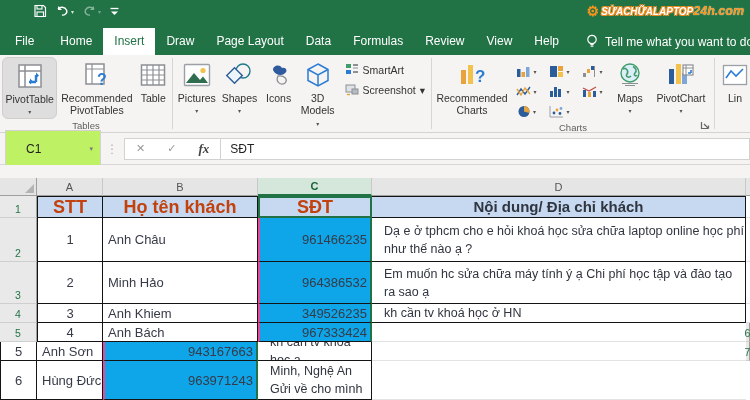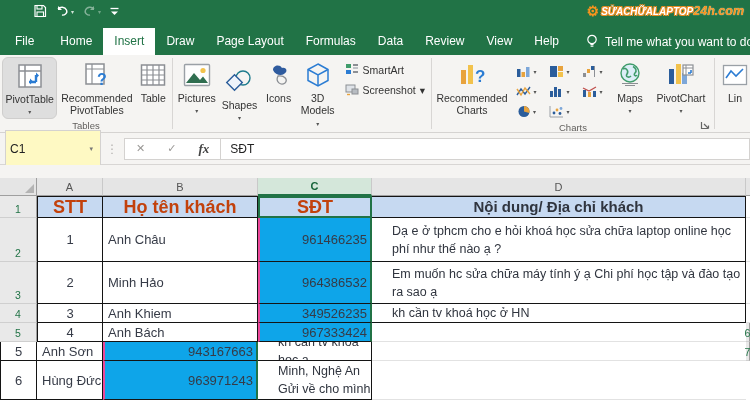--- a/index.html
+++ b/index.html
@@ -39,21 +39,21 @@
   .pressed { background:#dedede; border:1px solid #cfcecd; }
   .smallstack { display:flex; flex-direction:column; justify-content:flex-start; gap:7px; padding:6px 4px 0 6px; }
   .smallbtn { display:flex; align-items:center; gap:4px; font-size:10.5px; color:#333; white-space:nowrap; }
   .minigrid { display:grid; grid-template-columns:repeat(3,33px); grid-auto-rows:20px; align-content:start; padding-top:4px; }
   .minibtn { display:flex; align-items:center; justify-content:center; gap:2px; }
   .minicaret { font-size:6px; color:#555; }
   .launcher { position:absolute; right:4px; bottom:2px; }
 
   
   .fbar { height:32px; background:#f5f4f2; border-bottom:1px solid #d8d6d4; display:flex; align-items:center; padding-left:5px; flex:none; }
-  .namebox { width:96px; height:38px; background:#fef9c3; border:1px solid #d4d2d0; display:flex; align-items:center; font-size:12px; color:#222; padding-left:4px; }
+  .namebox { width:96px; height:38px; background:#bef264; border:1px solid #d4d2d0; display:flex; align-items:center; font-size:12px; color:#222; padding-left:20px; }
   .namebox .nbcaret { margin-left:auto; font-size:7px; color:#777; padding:0 7px; }
   .fdots { color:#b3b1af; font-size:12px; padding:0 5px; letter-spacing:1px; }
   .fbuttons { height:22px; background:#fff; border:1px solid #d4d2d0; display:flex; align-items:center; }
   .fbtn { padding:0 11px; font-size:11px; color:#9a9896; }
   .fbtn.fx { font-family:"Liberation Serif", serif; font-style:italic; font-weight:bold; color:#444; font-size:13px; }
   .fvalue { flex:1; height:22px; background:#fff; border:1px solid #d4d2d0; border-left:none; display:flex; align-items:center; padding-left:9px; font-size:12px; color:#222; margin-right:0; }
 
   .gapstrip { height:13px; background:#f5f4f2; flex:none; }
 
   
@@ -61,21 +61,21 @@
           grid-template-rows:18px 22px 44px 42px 19px 19px 19px 39px; flex:none; background:#fff; }
   .corner { background:#e5e5e5; border-right:1px solid #9f9f9f; border-bottom:1px solid #9f9f9f; position:relative; }
   .corner:after { content:""; position:absolute; right:2px; bottom:2px; border-left:9px solid transparent; border-bottom:9px solid #b4b4b4; }
   .chd { background:#e5e5e5; border-right:1px solid #c9c9c9; border-bottom:1px solid #9f9f9f; display:flex; align-items:center; justify-content:center; font-size:11px; color:#555; }
   .chd.sel { background:#d4e7da; color:#17643a; border-bottom:2px solid #217346; font-weight:bold; }
   .rh { background:#e9e9e9; border-right:1px solid #9f9f9f; border-bottom:1px solid #cfcfcf; display:flex; align-items:flex-end; justify-content:center; font-size:10.5px; color:#217346; padding-bottom:2px; }
   .cell { border-right:1.5px solid #141414; border-bottom:1.5px solid #141414; display:flex; align-items:center; overflow:hidden; font-size:13px; color:#363b47; background:#fff; }
   .cell.a { justify-content:center; border-left:1.5px solid #141414; }
   .cell.b { padding-left:5px; }
   .cell.c { justify-content:flex-end; padding-right:3px; background:#0ea5e9; border-left:2px solid #ec4899; border-right:2px solid #217346; }
-  .cell.d { padding-left:20px; font-size:12.5px; line-height:18px; color:#30353f; }
+  .cell.d { padding-left:12px; font-size:12.5px; line-height:18px; color:#30353f; }
   .cell.d .dwrap { width:100%; }
   .hd { background:#c6d9f1; color:#c2410c; font-weight:bold; font-size:18px; justify-content:center; border-top:1.5px solid #141414; padding:0; }
   .hd.c { border:2px solid #217346; background:#c6d9f1; }
   .sliver-h { background:#e5e5e5; border-bottom:1px solid #9f9f9f; }
   .sliver { background:#fff; border-bottom:1px solid #e2e2e2; }
 
   svg { display:block; }
 </style>
 </head>
 <body>
@@ -126,22 +126,22 @@
       <span class="logo-domain">24h.com</span>
     </div>
   </div>
 
   <div class="tabbar">
     <div class="tab file">File</div>
     <div class="tab">Home</div>
     <div class="tab active">Insert</div>
     <div class="tab">Draw</div>
     <div class="tab">Page Layout</div>
+    <div class="tab">Data</div>
     <div class="tab">Formulas</div>
-    <div class="tab">Data</div>
     <div class="tab">Review</div>
     <div class="tab">View</div>
     <div class="tab">Help</div>
     <div class="tellme">
       <span>
         <svg width="12" height="15" viewBox="0 0 12 15">
             <circle cx="6" cy="5.5" r="4.2" fill="none" stroke="#fff" stroke-width="1.2"></circle>
             <path d="M4.4 10.5 h3.2 M4.6 12.2 h2.8" stroke="#fff" stroke-width="1.2"></path>
           </svg>
       </span>
@@ -196,21 +196,21 @@
           <span class="bicon">
             <svg width="28" height="24" viewBox="0 0 28 24">
                 <rect x="1.5" y="1.5" width="25" height="21" rx="1" fill="#fdfdfd" stroke="#9aa0a6" stroke-width="1.4"></rect>
                 <circle cx="20" cy="7.5" r="2.6" fill="#f2c24c"></circle>
                 <path d="M3 20 L11 10 L17 17 L20 13.5 L25 20 Z" fill="#2f6d4f"></path>
               </svg>
           </span>
           <span>Pictures</span>
           <span class="bcaret">▾</span>
         </div>
-        <div class="bigbtn" style="width:46px;justify-content:center;">
+        <div class="bigbtn" style="width:46px;">
           <span class="bicon">
             <svg width="28" height="26" viewBox="0 0 28 26">
                 <circle cx="18" cy="9" r="7" fill="none" stroke="#1d7a8c" stroke-width="1.4"></circle>
                 <rect x="4" y="8" width="11" height="11" transform="rotate(45 9.5 13.5)" fill="#eef4fb" stroke="#2b5d9b" stroke-width="1.4"></rect>
               </svg>
           </span>
           <span>Shapes</span>
           <span class="bcaret">▾</span>
         </div>
         <div class="bigbtn" style="width:40px;text-align:center;">

